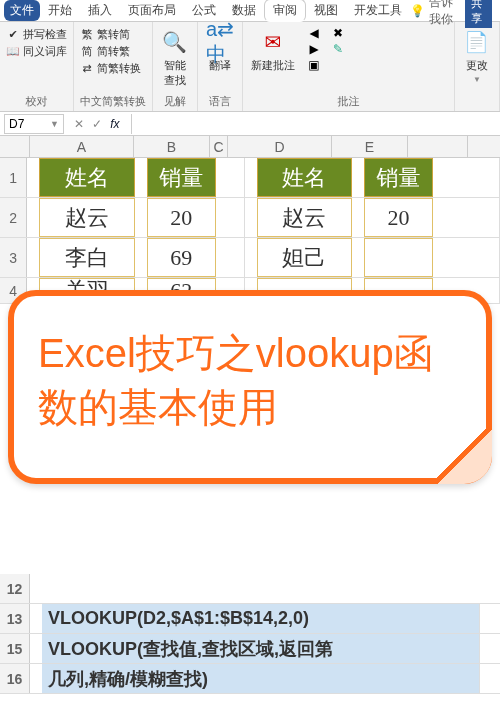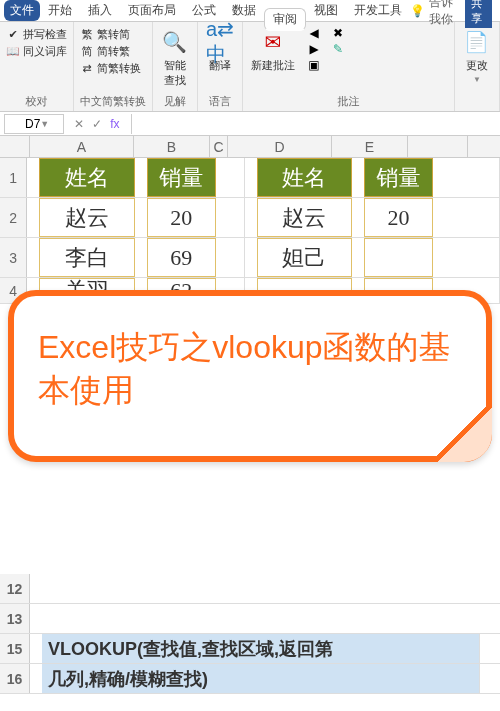--- a/index.html
+++ b/index.html
@@ -23,21 +23,21 @@
     font-size: 12px;
     color: #444;
     position: relative;
   }
   .tab { padding: 2px 8px; white-space: nowrap; border-radius: 6px; }
   .tab.active {
     background: #fff;
     border: 1px solid #ccc;
     border-bottom: 1px solid #fff;
     position: relative;
-    top: 9px;
+    top: 0;
   }
   .file-tab { background:#2b579a; color:#fff; padding:2px 6px; }
   .tabs .right {
     margin-left: auto;
     display:flex;
     align-items:center;
     gap:4px;
     color:#666;
     padding-right:4px;
   }
@@ -91,27 +91,27 @@
     border-bottom:1px solid #ccc;
     height:24px;
     background:#fff;
     font-size:12px;
   }
   .name-box {
     width:60px;
     border:1px solid #ccc;
     height:20px;
     margin:2px 4px;
-    padding:1px 20px;
+    padding:1px 4px;
     display:flex;
     align-items:center;
   }
   .name-box .dd { margin-left:auto; color:#888; font-size:9px; }
   .fx-btns { display:flex; gap:8px; color:#888; padding:0 6px; align-items:center;}
-  .fx-label { color:#8b5cf6; }
+  .fx-label { font-style:italic; color:#0f172a; }
   .formula-input { flex:1; height:20px; border-left:1px solid #ccc; margin-left:6px; }
   
   .grid-area { position:relative; }
   .col-headers {
     display:flex;
     background:#f3f3f3;
     border-bottom:1px solid #ccc;
     height:22px;
   }
   .corner {
@@ -186,21 +186,21 @@
   .overlay .fold2 {
     position:absolute;
     right:-6px;
     bottom:-6px;
     width:60px;height:60px;
     background:linear-gradient(135deg, transparent 0 49%, #ff6b1a 49% 55%, #ffe0cc 55% 100%);
     border-bottom-right-radius:28px;
   }
   .overlay-text {
     color:#ff6b1a;
-    font-size:32px;
+    font-size:40px;
     line-height:1.35;
     font-weight:400;
     word-break:break-all;
   }
   
   .wA{width:104px;} .wB{width:76px;} .wC{width:18px;}
   .wD{width:104px;} .wE{width:76px;} .wF{width:60px;}
   .wWide{width:438px;}
 </style>
 </head>
@@ -370,20 +370,21 @@
       <div class="cell wF"></div>
     </div>
 
     <div style="height:270px;"></div>
 
     <div class="row small">
       <div class="rh">12</div>
     </div>
     <div class="row small">
       <div class="rh">13</div>
+      <div class="cell bluebox wWide">VLOOKUP(D2,$A$1:$B$14,2,0)</div>
     </div>
     <div class="row small">
       <div class="rh">15</div>
       <div class="cell bluebox wWide">VLOOKUP(查找值,查找区域,返回第</div>
     </div>
     <div class="row small">
       <div class="rh">16</div>
       <div class="cell bluebox wWide">几列,精确/模糊查找)</div>
     </div>
   </div>

